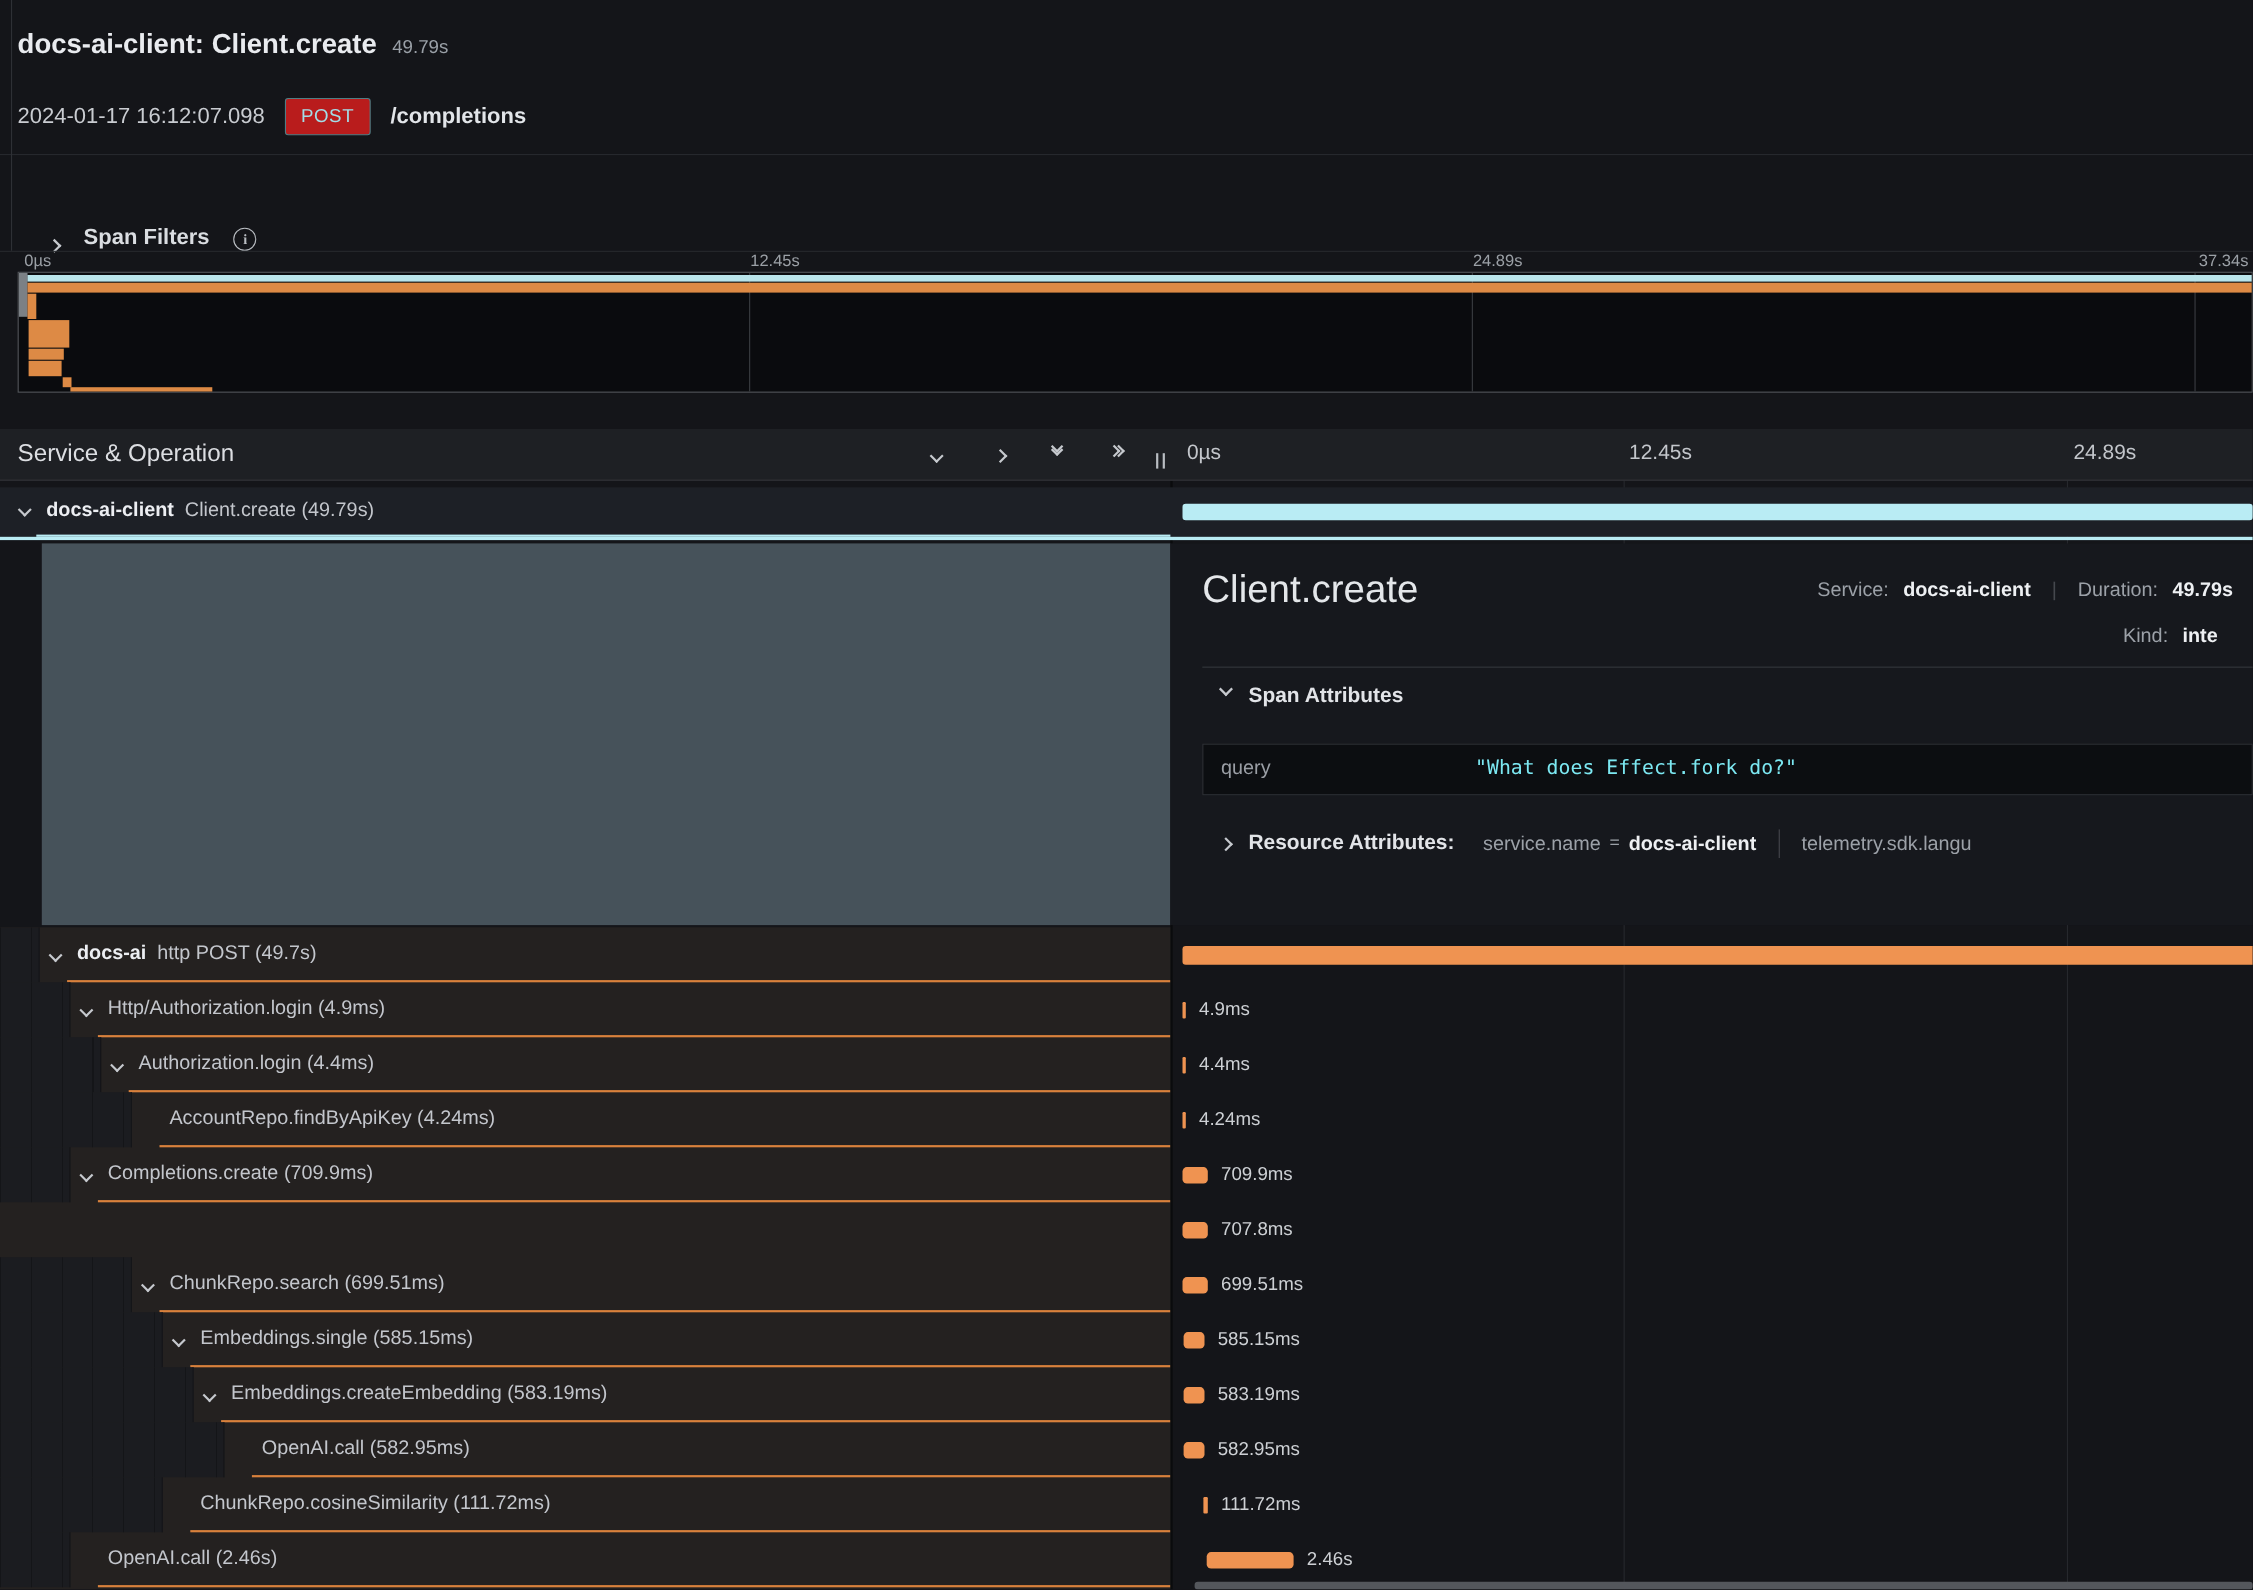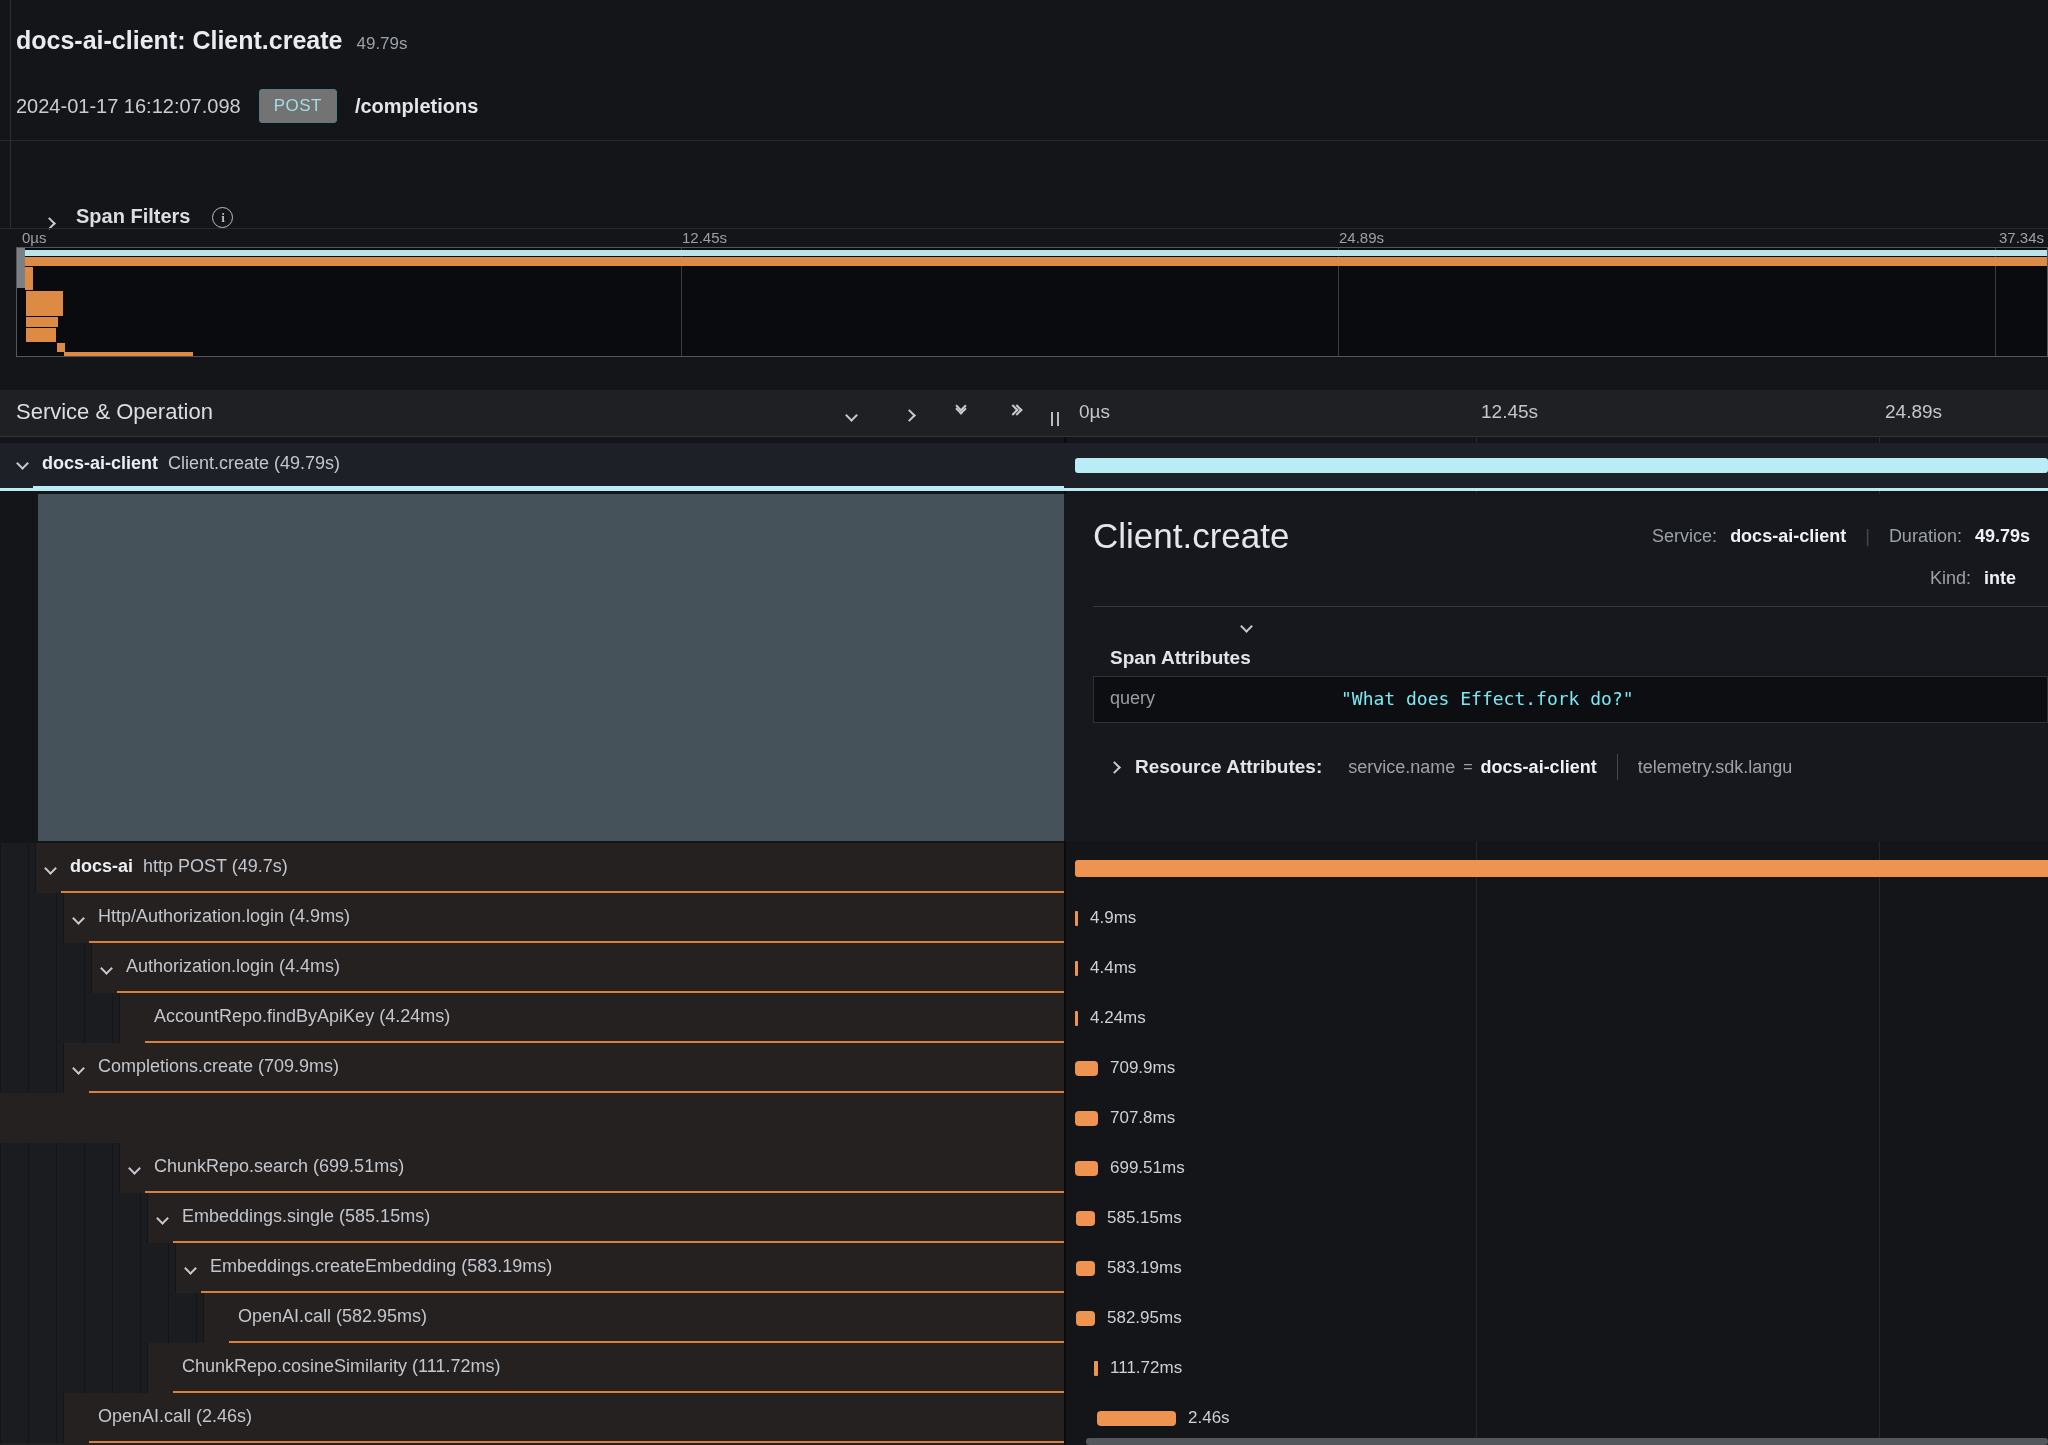--- a/index.html
+++ b/index.html
@@ -6,21 +6,21 @@
   html,body { background:#141519; }
   body { width:2048px; height:1445px; overflow:hidden; position:relative;
          font-family:"Liberation Sans", sans-serif; color:#c7cacf; }
   .abs { position:absolute; }
   
   #page-title { left:16px; top:26px; font-size:25px; font-weight:700; color:#e9ebef; }
   #page-title .dur { font-size:17px; font-weight:400; color:#9aa0a7; margin-left:14px; }
   #sub-line { left:16px; top:88px; height:36px; display:flex; align-items:center; gap:18px; }
   #timestamp { font-size:20px; color:#c9ccd1; }
   #method-badge { display:inline-flex; align-items:center; justify-content:center;
-    height:34px; padding:0 14px; background:#737373; border:1px solid #4f7e85;
+    height:34px; padding:0 14px; background:#b91c1c; border:1px solid #4f7e85;
     border-radius:3px; color:#a3dde7; font-size:17px; letter-spacing:.5px; }
   #url-path { font-size:20px; font-weight:700; color:#e2e5e9; }
   .hdiv { left:0; width:2048px; height:1px; background:#26282d; }
   #left-edge { left:10px; top:0; width:1px; height:228px; background:#2e3035; }
   
   #span-filters { left:15px; top:141px; width:2048px; height:87px; display:flex; align-items:flex-end; cursor:pointer; }
   #span-filters .chev { margin-left:30px; }
   #span-filters .lbl { margin-left:22px; font-size:20px; font-weight:700; color:#dadde1; }
   #info-icon { margin-left:22px; width:21px; height:21px; border:1.5px solid #b9bdc2;
     border-radius:50%; display:flex; align-items:center; justify-content:center;
@@ -62,21 +62,21 @@
   #detail { left:0; top:488px; width:2048px; height:350px; border-top:3px solid #b9ecf4; }
   #detail-slate { position:absolute; left:38px; top:3px; width:1026px; height:347px; background:#46525a; }
   #detail-card  { position:absolute; left:1064px; top:3px; width:984px; height:347px; background:#16181d; overflow:visible; }
   #d-title { position:absolute; left:29px; top:22px; font-size:35px; font-weight:500; color:#e4e7ea; }
   #d-meta1 { position:absolute; right:18px; top:32px; font-size:18px; white-space:nowrap; }
   #d-meta2 { position:absolute; left:866px; top:74px; font-size:18px; white-space:nowrap; }
   .meta-k { color:#9ca1a8; }
   .meta-v { color:#eef0f3; font-weight:700; }
   .meta-sep { color:#45484e; margin:0 14px; }
   #d-hr { position:absolute; left:29px; top:112px; width:955px; height:1px; background:#34373c; }
-  #d-attrs-hdr { position:absolute; left:46px; top:128px; display:flex; align-items:flex-end; gap:16px; cursor:pointer;flex-direction:column; }
+  #d-attrs-hdr { position:absolute; left:46px; top:128px; display:flex; align-items:flex-start; gap:16px; cursor:pointer; }
   #d-attrs-hdr .lbl { font-size:19px; font-weight:700; color:#e2e4e8; }
   #query-box { position:absolute; left:29px; top:182px; width:955px; height:47px;
     background:#0c0e11; border:1px solid #2e3136; }
   #query-key { position:absolute; left:16px; top:11px; font-size:18px; color:#9a9ea5; }
   #query-val { position:absolute; left:247px; top:11px; font-size:18px; color:#7ce8f2;
     font-family:"DejaVu Sans Mono", monospace; white-space:nowrap; }
   #d-res { position:absolute; left:46px; top:260px; display:flex; align-items:center; white-space:nowrap; cursor:pointer; }
   #d-res .lbl { font-size:19px; font-weight:700; color:#e2e4e8; margin-left:16px; }
   #d-res .kv  { font-size:18px; color:#9ca1a8; margin-left:26px; }
   #d-res .eq  { font-size:16px; color:#9ca1a8; margin:0 8px; }

